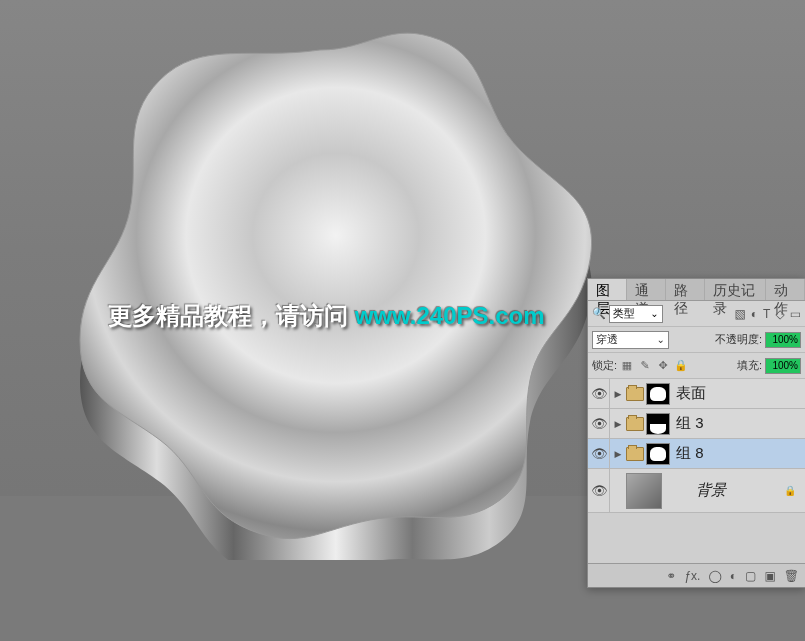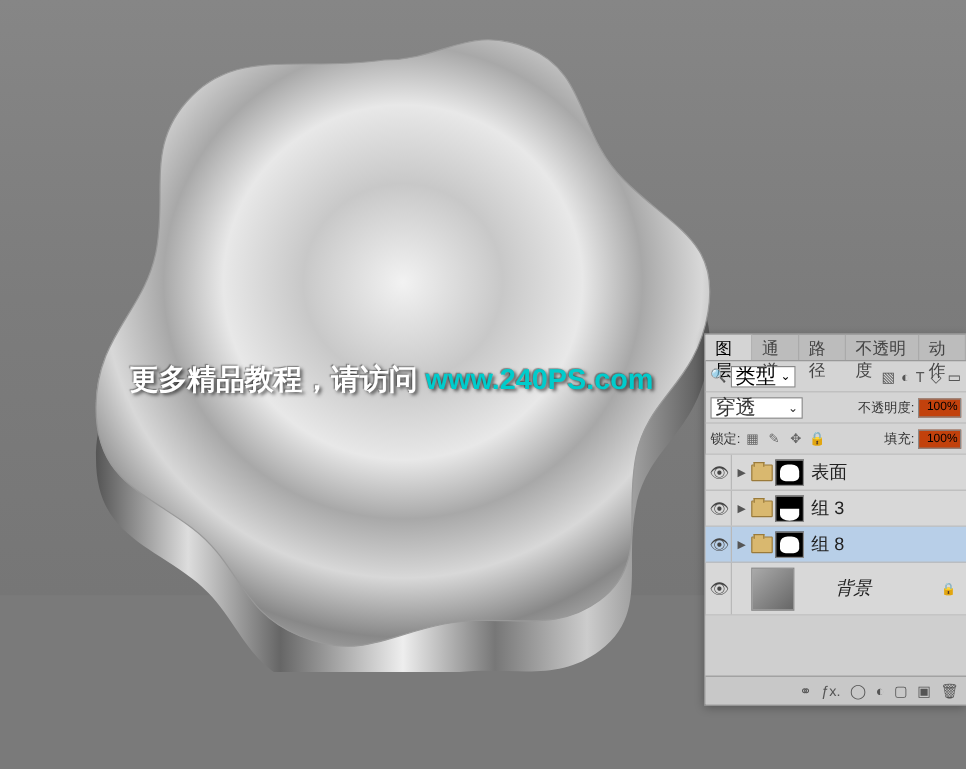--- a/index.html
+++ b/index.html
@@ -83,21 +83,21 @@
       padding: 3px 4px;
       gap: 3px;
       border-bottom: 1px solid #bbb;
       height: 26px;
     }
     
     .dropdown {
       background: #fff;
       border: 1px solid #888;
       padding: 1px 3px;
-      font-size: 17px;
+      font-size: 11px;
       height: 18px;
       display: flex;
       align-items: center;
       justify-content: space-between;
     }
     .dropdown::after {
       content: "⌄";
       font-size: 10px;
       margin-left: 3px;
     }
@@ -109,21 +109,21 @@
       color: #555;
       font-size: 12px;
     }
     .filter-icons span { cursor: pointer; }
     
     .opacity-row, .fill-row {
       font-size: 11px;
       color: #333;
     }
     .pct-input {
-      background: #c2410c;
+      background: #22c55e;
       border: 1px solid #888;
       width: 36px;
       height: 16px;
       font-size: 10px;
       text-align: right;
       padding: 0 2px;
     }
     
     .lock-icons {
       display: flex;
@@ -320,21 +320,21 @@
     <span>更多精品教程，请访问 </span><span class="watermark-url">www.240PS.com</span>
   </div>
 </div>
 
 <div class="layers-panel">
 
   <div class="panel-tabs">
     <div class="panel-tab active">图层</div>
     <div class="panel-tab">通道</div>
     <div class="panel-tab">路径</div>
-    <div class="panel-tab">不透明度</div>
+    <div class="panel-tab">历史记录</div>
     <div class="panel-tab">动作</div>
   </div>
 
   <div class="panel-row">
     <span style="font-size:11px;color:#666">🔍</span>
     <div class="dropdown" style="width:54px">类型</div>
     <div class="filter-icons">
       <span>▧</span>
       <span>◐</span>
       <span>T</span>

